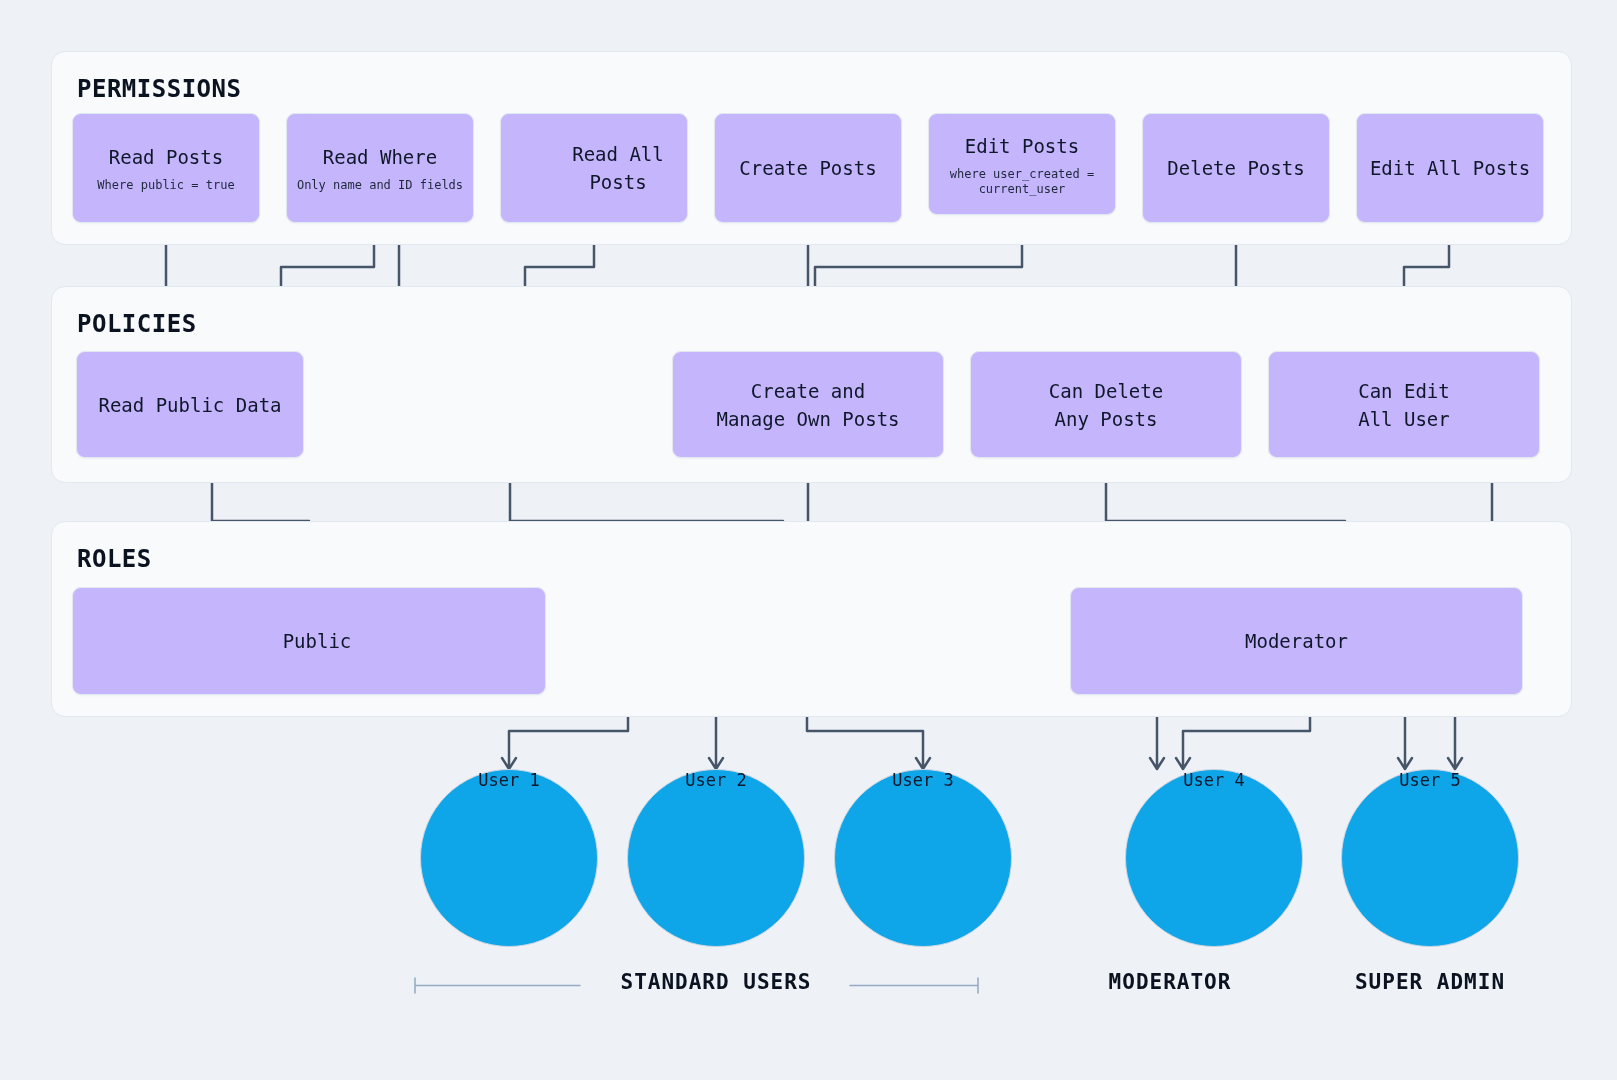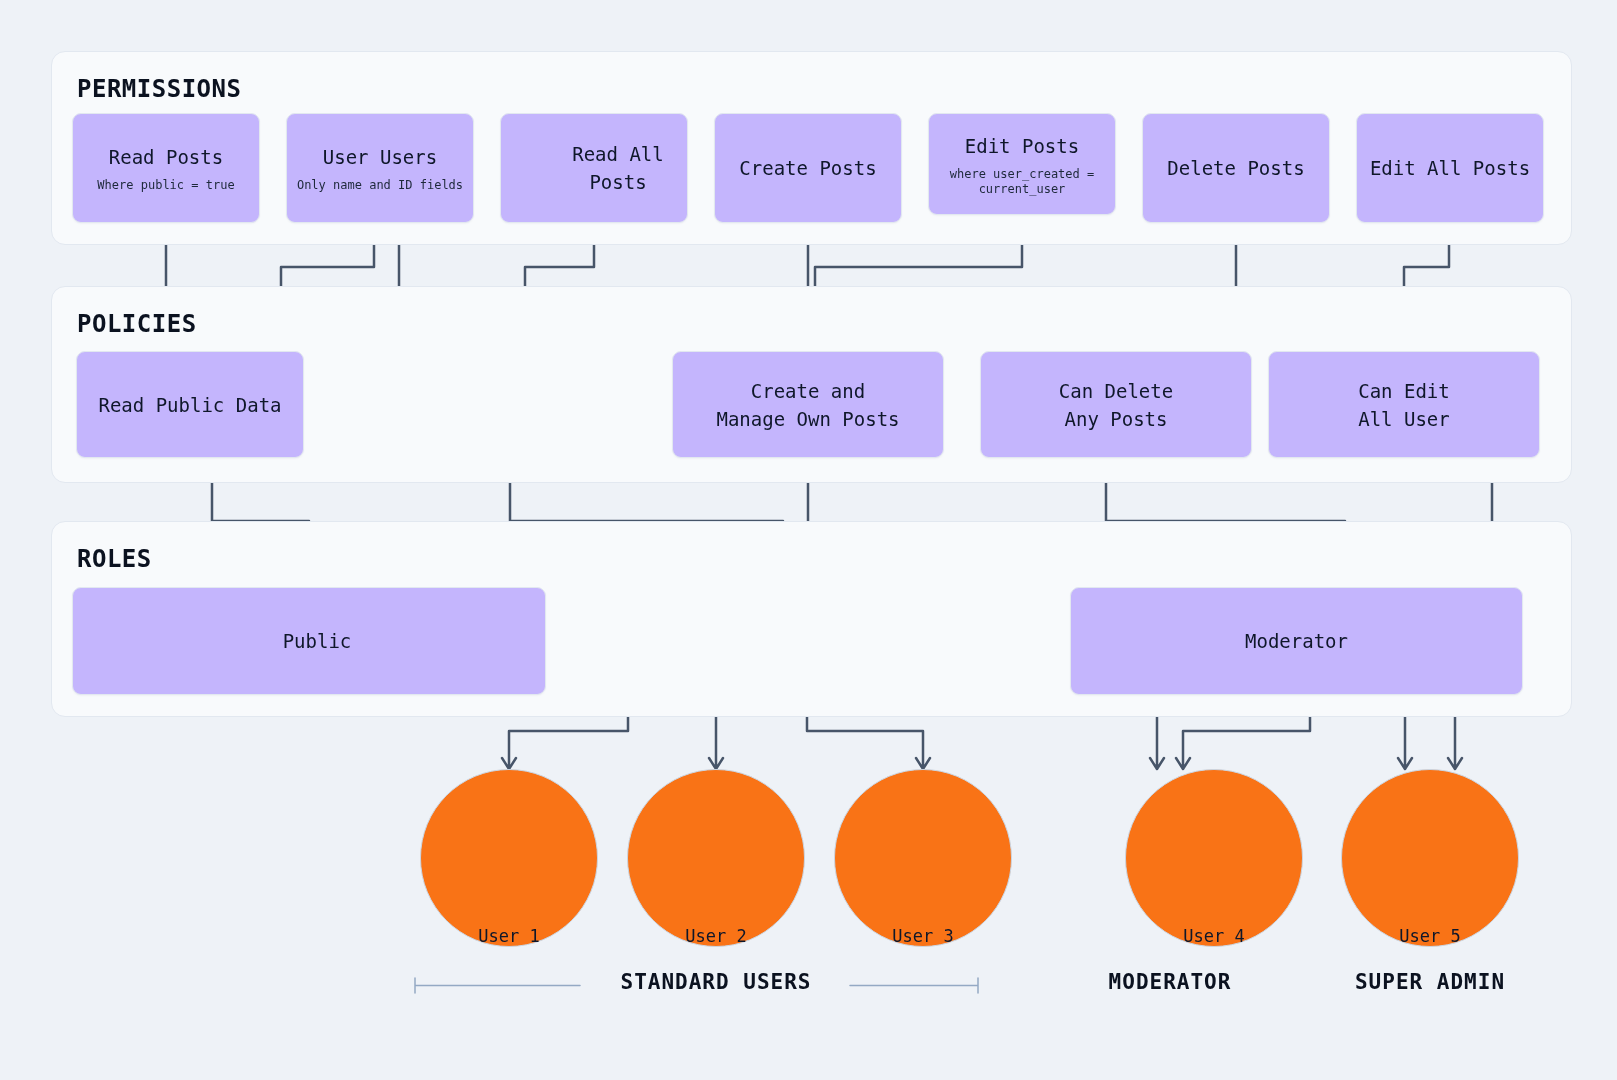--- a/index.html
+++ b/index.html
@@ -59,25 +59,25 @@
     font-size:12px;
     line-height:15px;
     color:#1e293b;
     white-space:pre-line;
   }
   .user-circle{
     position:absolute;
     width:178px;
     height:178px;
     border-radius:50%;
-    background:#f97316;
+    background:#0ea5e9;
     border:1.5px solid #cbd5e1;
     box-sizing:border-box;
     display:flex;
-    align-items:flex-end;
+    align-items:flex-start;
     justify-content:center;
   }
   .circle-label{
     font-size:17px;
     color:#0f172a;
   }
   .footer-label{
     position:absolute;
     top:970px;
     transform:translateX(-50%);
@@ -126,21 +126,21 @@
   </svg>
 
   <div class="panel" style="left:51px;top:51px;width:1521px;height:194px;"></div>
   <div class="panel-title" style="left:77px;top:75px;">PERMISSIONS</div>
 
   <div class="node" style="left:72px;top:113px;width:188px;height:110px;">
     <div class="node-title">Read Posts</div>
     <div class="node-sub">Where public = true</div>
   </div>
   <div class="node" style="left:286px;top:113px;width:188px;height:110px;">
-    <div class="node-title">User Users</div>
+    <div class="node-title">Read Where</div>
     <div class="node-sub">Only name and ID fields</div>
   </div>
   <div class="node" style="left:500px;top:113px;width:188px;height:110px;padding-left:48px;">
     <div class="node-title">Read All Posts</div>
   </div>
   <div class="node" style="left:714px;top:113px;width:188px;height:110px;">
     <div class="node-title">Create Posts</div>
   </div>
   <div class="node" style="left:928px;top:113px;width:188px;height:102px;">
     <div class="node-title">Edit Posts</div>
@@ -157,21 +157,21 @@
   <div class="panel" style="left:51px;top:286px;width:1521px;height:197px;"></div>
   <div class="panel-title" style="left:77px;top:310px;">POLICIES</div>
 
   <div class="node" style="left:76px;top:351px;width:228px;height:107px;">
     <div class="node-title">Read Public Data</div>
   </div>
   <div class="node" style="left:672px;top:351px;width:272px;height:107px;">
     <div class="node-title">Create and
 Manage Own Posts</div>
   </div>
-  <div class="node" style="left:970px;top:351px;width:272px;height:107px;margin-left:10px;">
+  <div class="node" style="left:970px;top:351px;width:272px;height:107px;">
     <div class="node-title">Can Delete
 Any Posts</div>
   </div>
   <div class="node" style="left:1268px;top:351px;width:272px;height:107px;">
     <div class="node-title">Can Edit
 All User</div>
   </div>
 
   <div class="panel" style="left:51px;top:521px;width:1521px;height:196px;"></div>
   <div class="panel-title" style="left:77px;top:545px;">ROLES</div>

